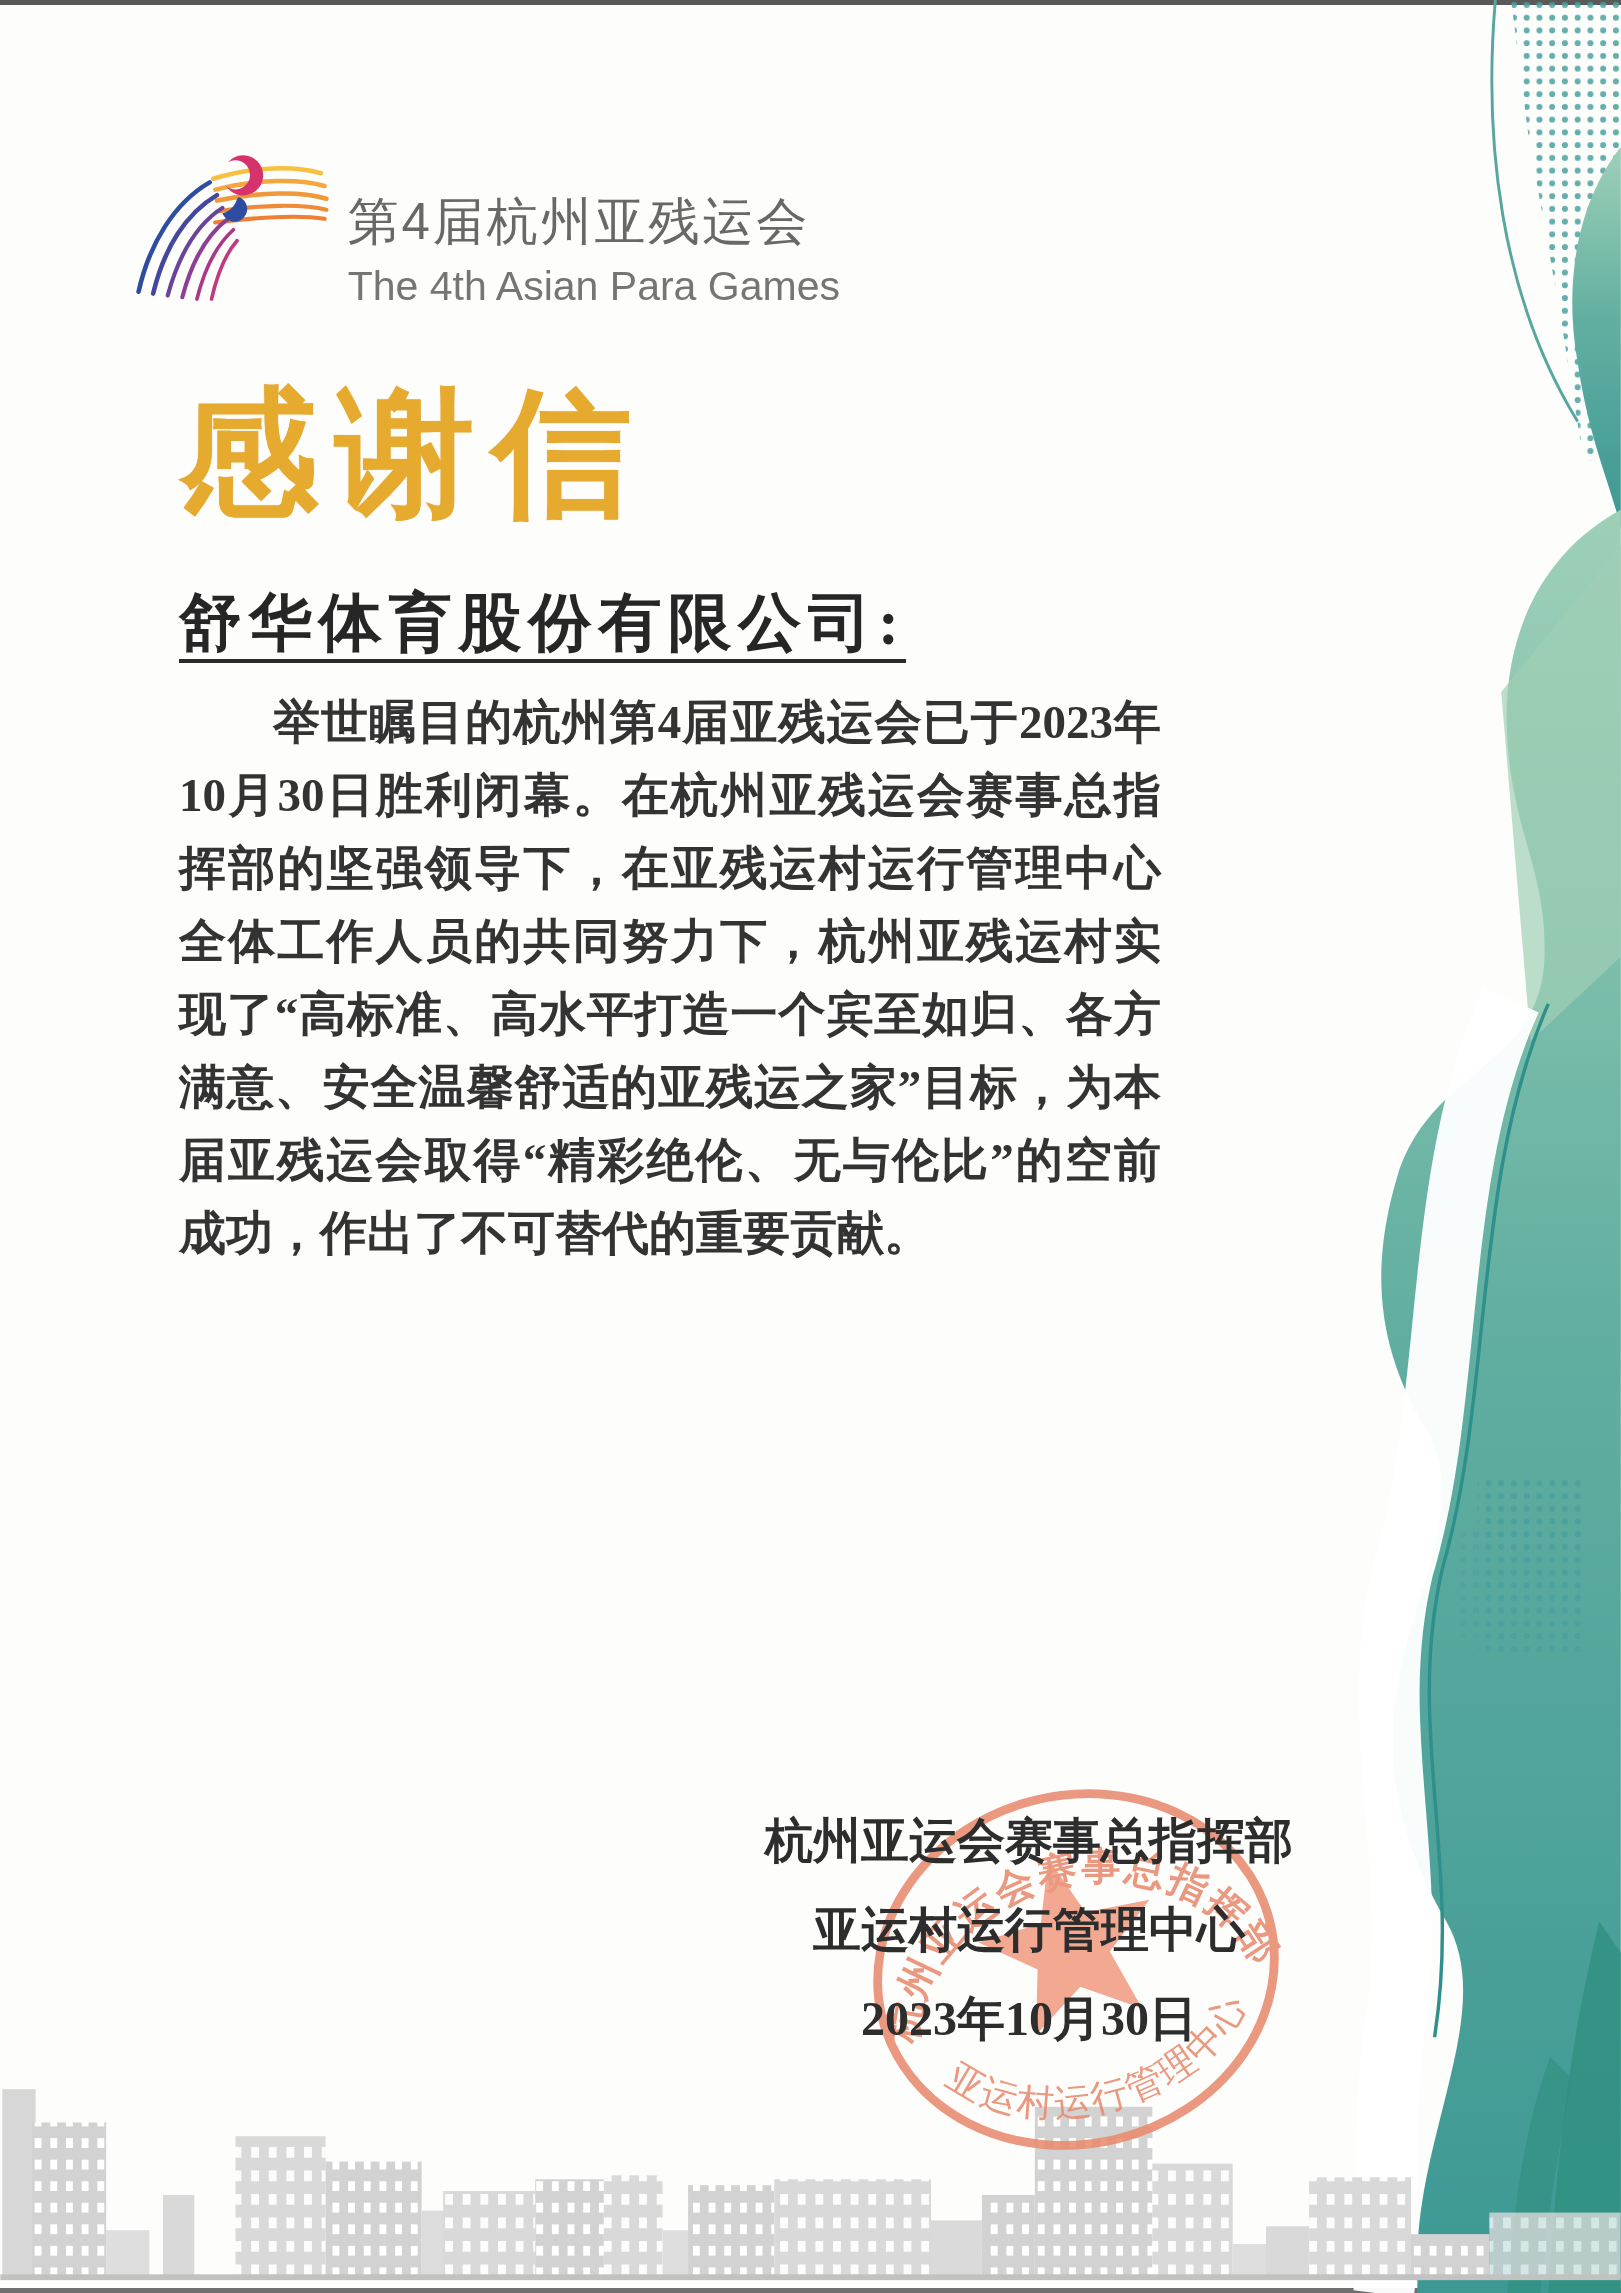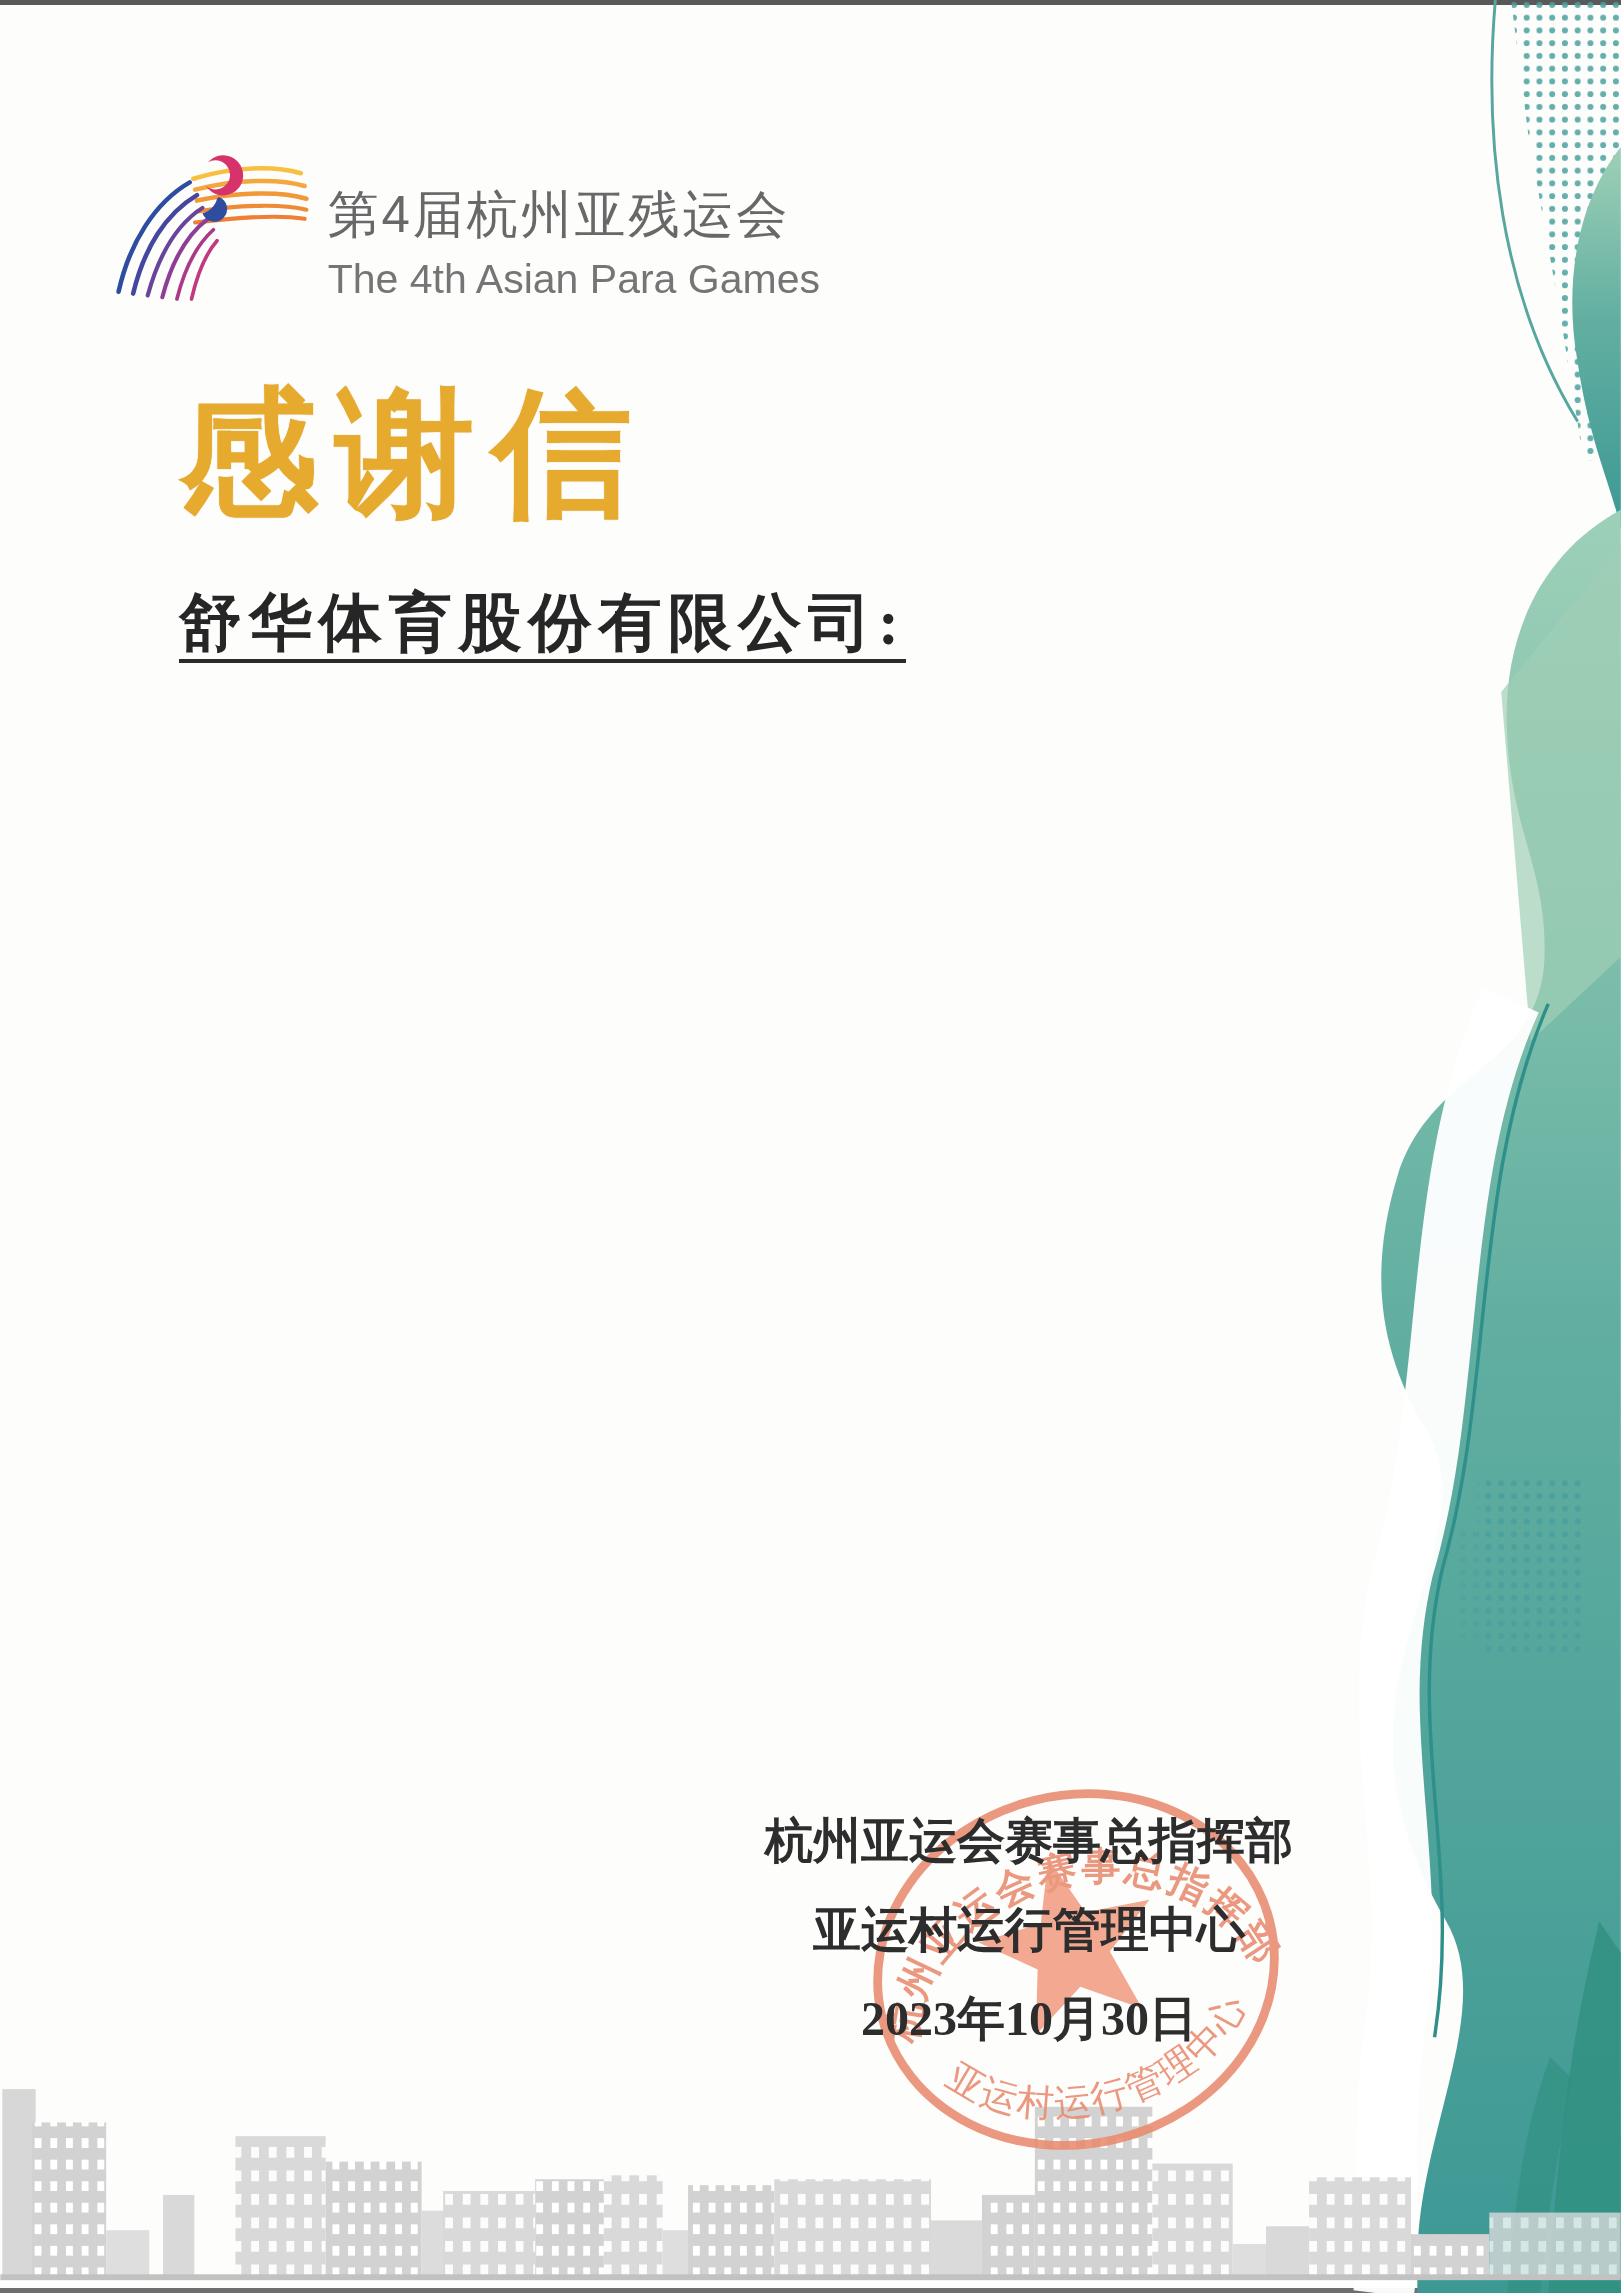--- a/index.html
+++ b/index.html
@@ -5,21 +5,21 @@
   html,body{margin:0;padding:0;background:#9a9a9a;}
   .page{
     position:relative;width:1621px;height:2294px;margin:0 auto;
     background:#fdfdfc;overflow:hidden;
     font-family:"Liberation Serif","DejaVu Serif",serif;
   }
   .scan-edge-top{position:absolute;top:0;left:0;width:100%;height:4.9px;background:#3c3c3c;opacity:.85;}
   .scan-edge-bottom{position:absolute;bottom:0;left:0;width:100%;height:5.9px;background:#4a4a4a;opacity:.8;}
   .deco-right{position:absolute;top:0;right:0;width:367px;height:2294px;z-index:1;}
   .skyline{position:absolute;bottom:5.9px;left:0;width:1621px;height:240px;z-index:2;}
-  .brand{position:absolute;top:155px;left:100px;z-index:5;display:flex;align-items:center;}
+  .brand{position:absolute;top:155px;left:120px;z-index:5;display:flex;align-items:flex-end;}
   .brand-mark{width:214px;height:155px;flex:0 0 auto;}
   .brand-text{margin-left:13.7px;margin-top:19.6px;color:#6d6d6d;
     font-family:"Liberation Sans","DejaVu Sans",sans-serif;}
   .brand-cn{font-size:51px;letter-spacing:2.9px;color:#686868;}
   .brand-en{font-size:41px;margin-top:5.9px;color:#757575;}
   .title{
     position:absolute;top:361px;left:179px;width:982px;z-index:5;
     font-size:139px;font-weight:bold;color:#e5aa2e;
     letter-spacing:17.6px;text-shadow:0 0 1px #d99f25;
   }
@@ -150,20 +150,21 @@
     </div>
   </div>
 
   <div class="title">感谢信</div>
 
   <div class="addressee">
     <span class="u">舒华体育股份有限公司:</span>
   </div>
 
   <div class="letter-body">
+    <p>举世瞩目的杭州第4届亚残运会已于2023年10月30日胜利闭幕。在杭州亚残运会赛事总指挥部的坚强领导下，在亚残运村运行管理中心全体工作人员的共同努力下，杭州亚残运村实现了“高标准、高水平打造一个宾至如归、各方满意、安全温馨舒适的亚残运之家”目标，为本届亚残运会取得“精彩绝伦、无与伦比”的空前成功，作出了不可替代的重要贡献。</p>
   </div>
 
   <svg class="stamp" viewBox="0 0 480 430" aria-hidden="true">
     <defs>
       <path id="stampTopArc" d="M62,252 A182,158 0 0 1 418,246" fill="none"></path>
       <path id="stampBottomArc" d="M80,288 A176,122 0 0 0 400,286" fill="none"></path>
     </defs>
     <g transform="rotate(-14 240 212)">
       <ellipse cx="240" cy="212" rx="204" ry="178" fill="none" stroke="#e98b6f" stroke-width="9"></ellipse>
       <polygon points="240,95 263.5,157.6 330,161 278,202.4 296,267 240,230 184,267 202,202.4 150,161 216.5,157.6" fill="#ef9274" opacity="0.9"></polygon>

